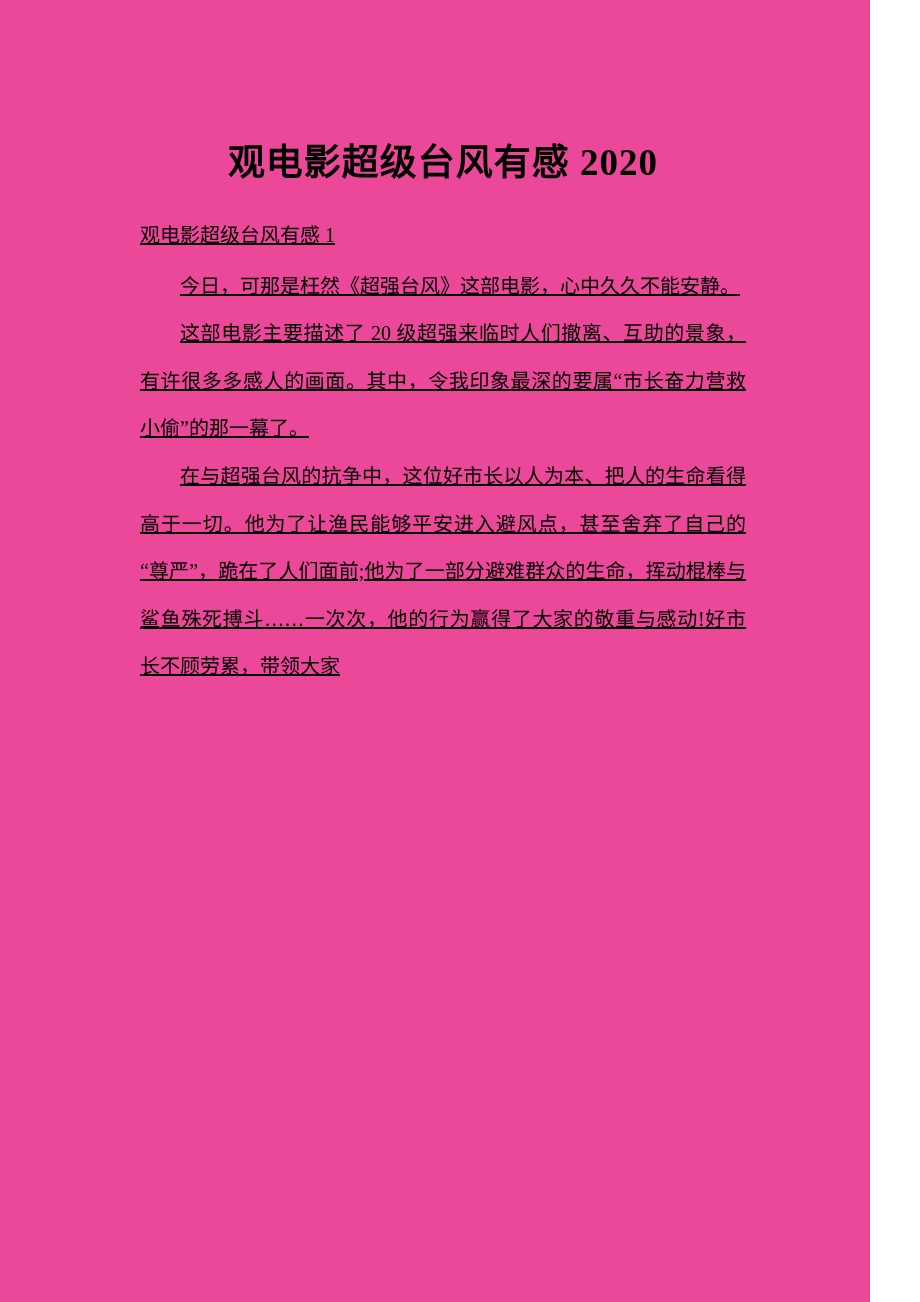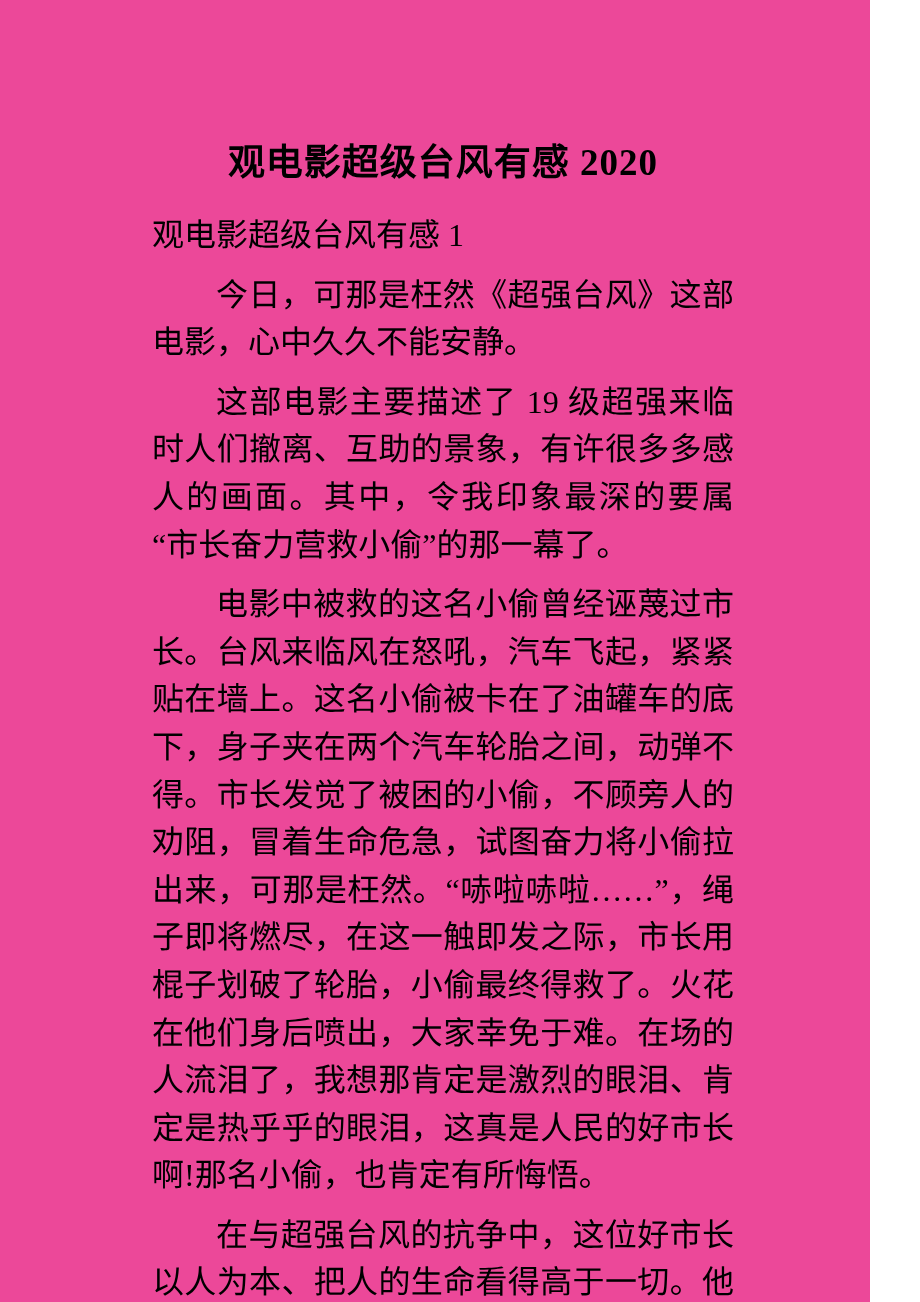--- a/index.html
+++ b/index.html
@@ -24,40 +24,40 @@
   .doc-title {
     margin: 0 0 26px 0;
     font-size: 37px;
     font-weight: bold;
     line-height: 46px;
     text-align: center;
     letter-spacing: 1px;
     color: #000000;
   }
   .body-text p {
-    margin: 12px;
-    font-size: 32px;
+    margin: 0;
+    font-size: 20px;
     line-height: 47.6px;
     text-align: justify;
     color: #000000;
     word-break: break-all;
+    text-decoration: underline;
   }
   .body-text p.indent {
     text-indent: 2em;
   }
   .body-text p.heading-line {
     margin-bottom: 3px;
   }
 </style>
 </head>
 <body>
 
 <div class="page">
   <h1 class="doc-title">观电影超级台风有感 2020</h1>
 
   <div class="body-text">
     <p class="heading-line">观电影超级台风有感 1</p>
     <p class="indent">今日，可那是枉然《超强台风》这部电影，心中久久不能安静。</p>
-    <p class="indent">这部电影主要描述了 19 级超强来临时人们撤离、互助的景象，有许很多多感人的画面。其中，令我印象最深的要属“市长奋力营救小偷”的那一幕了。</p>
-    <p class="indent">电影中被救的这名小偷曾经诬蔑过市长。台风来临风在怒吼，汽车飞起，紧紧贴在墙上。这名小偷被卡在了油罐车的底下，身子夹在两个汽车轮胎之间，动弹不得。市长发觉了被困的小偷，不顾旁人的劝阻，冒着生命危急，试图奋力将小偷拉出来，可那是枉然。“哧啦哧啦……”，绳子即将燃尽，在这一触即发之际，市长用棍子划破了轮胎，小偷最终得救了。火花在他们身后喷出，大家幸免于难。在场的人流泪了，我想那肯定是激烈的眼泪、肯定是热乎乎的眼泪，这真是人民的好市长啊!那名小偷，也肯定有所悔悟。</p>
+    <p class="indent">这部电影主要描述了 20 级超强来临时人们撤离、互助的景象，有许很多多感人的画面。其中，令我印象最深的要属“市长奋力营救小偷”的那一幕了。</p>
     <p class="indent">在与超强台风的抗争中，这位好市长以人为本、把人的生命看得高于一切。他为了让渔民能够平安进入避风点，甚至舍弃了自己的“尊严”，跪在了人们面前;他为了一部分避难群众的生命，挥动棍棒与鲨鱼殊死搏斗……一次次，他的行为赢得了大家的敬重与感动!好市长不顾劳累，带领大家</p>
   </div>
 </div>
 
 </body></html>

